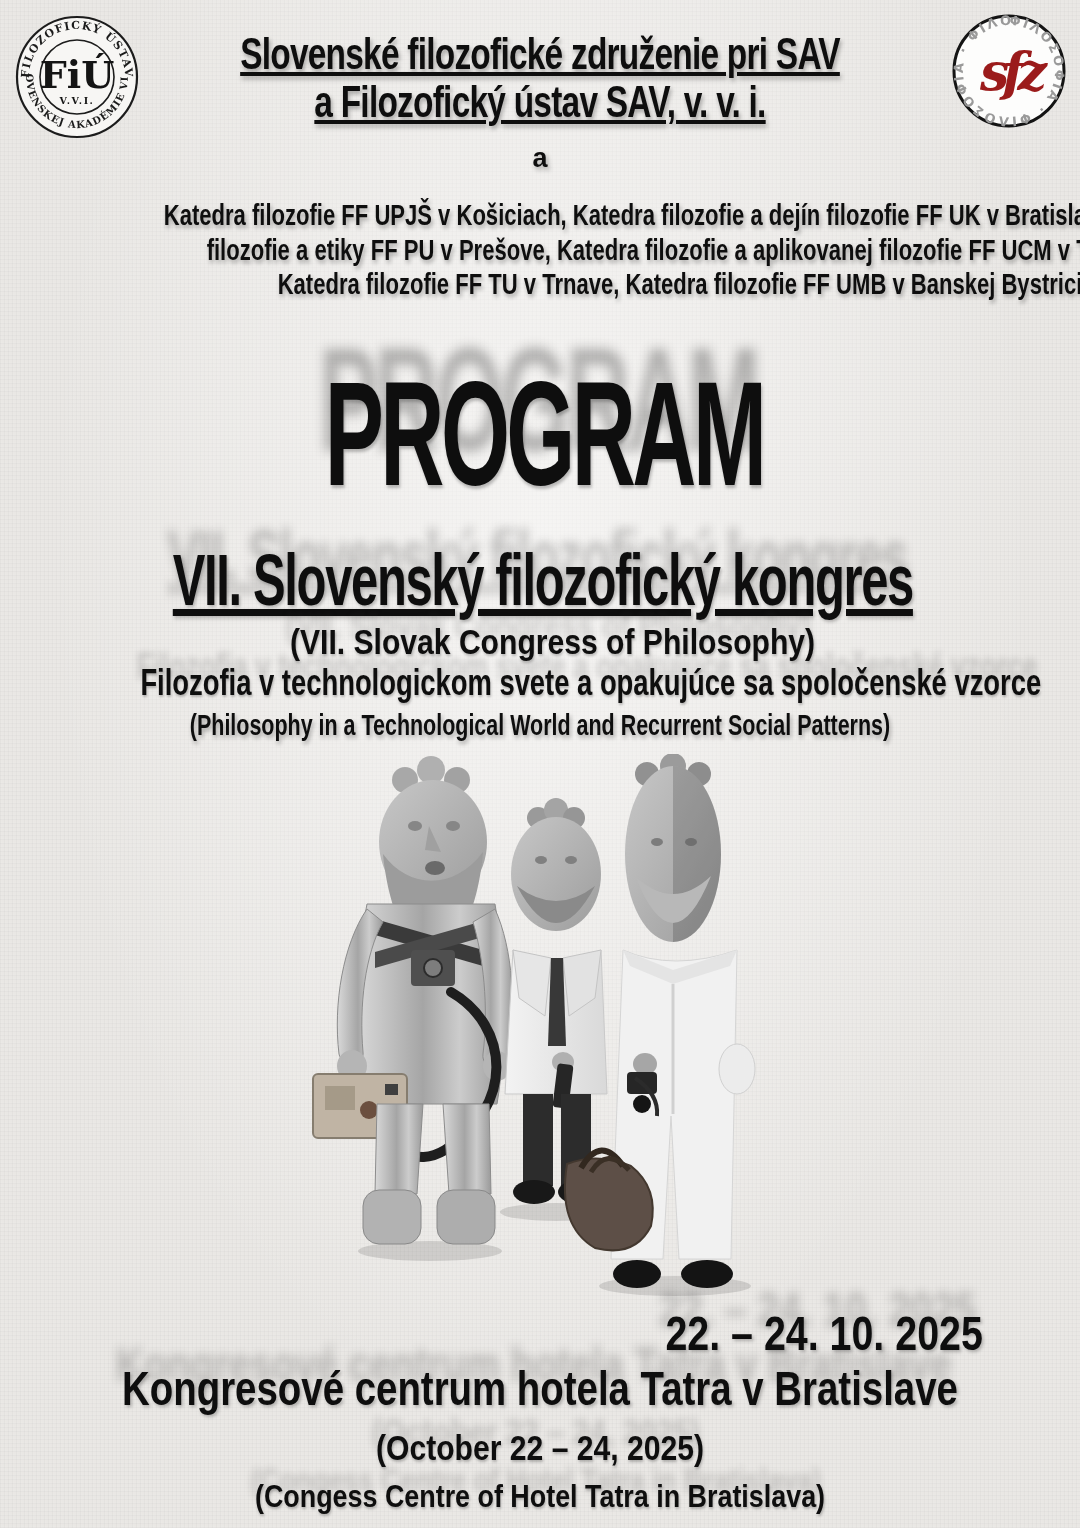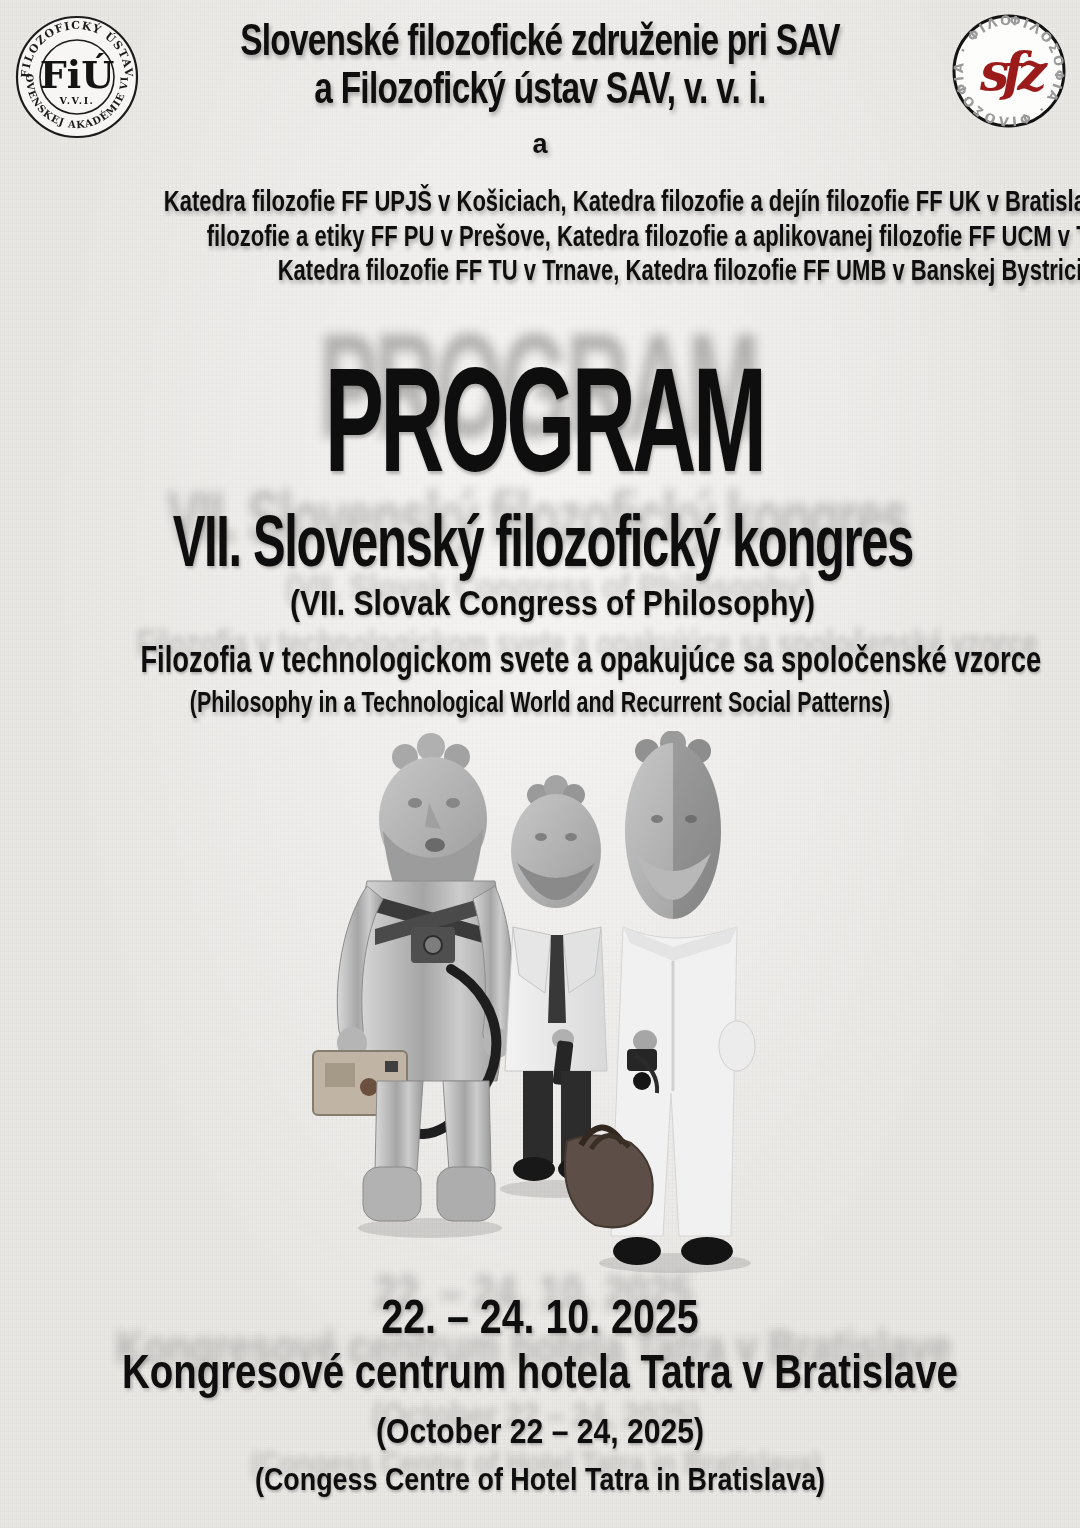--- a/index.html
+++ b/index.html
@@ -22,35 +22,35 @@
   
   .soft{text-shadow:2px 3px 5px rgba(0,0,0,.30);}
   .ghost-big{text-shadow:2px 3px 4px rgba(0,0,0,.25), -10px -34px 14px rgba(55,55,55,.33);}
   .ghost-mid{text-shadow:2px 2px 4px rgba(0,0,0,.25), -8px -24px 11px rgba(55,55,55,.28);}
   .ghost-small{text-shadow:1px 2px 3px rgba(0,0,0,.25), -5px -16px 8px rgba(55,55,55,.22);}
 
   .logo{position:absolute;top:14px;}
   .logo.left{left:14px;}
   .logo.right{right:12px;top:12px;}
 
-  .organizers{padding-top:16px;font-size:44px;line-height:1.1;letter-spacing:-1px;}
+  .organizers{padding-top:30px;font-size:44px;line-height:1.1;letter-spacing:-1px;text-decoration:underline;}
   .conj{margin-top:16px;font-size:27px;}
   .affil-outer{margin-top:24px;}
   .affil{
     width:1360px;margin-left:calc(50% - 680px);
     transform:scaleX(0.76);transform-origin:50% 0;
     font-size:29px;line-height:1.2;text-align:center;letter-spacing:0;
   }
   .program{margin-top:58px;font-size:148px;line-height:1.0;font-weight:bold;letter-spacing:-6px;}
-  .congress-sk{margin-top:11px;font-size:72px;line-height:1.02;letter-spacing:-2px;}
+  .congress-sk{margin-top:36px;font-size:72px;line-height:1.02;letter-spacing:-2px;text-decoration:underline;}
   .congress-en{margin-top:4px;font-size:35px;margin-left:25px;}
-  .theme-sk{margin-top:16px;font-size:37px;}
+  .theme-sk{font-size:37px;}
   .theme-en{margin-top:5px;font-size:29px;}
   .illustration{margin-top:12px;display:flex;justify-content:center;}
-  .date-sk{margin-top:8px;font-size:48px;}
+  .date-sk{margin-top:2px;font-size:48px;text-align:right;}
   .venue-sk{font-size:48px;}
   .date-en{margin-top:12px;font-size:35px;}
   .venue-en{margin-top:10px;font-size:32px;}
 </style>
 </head>
 <body>
 
 <div class="poster">
 
   <div class="logo left">

